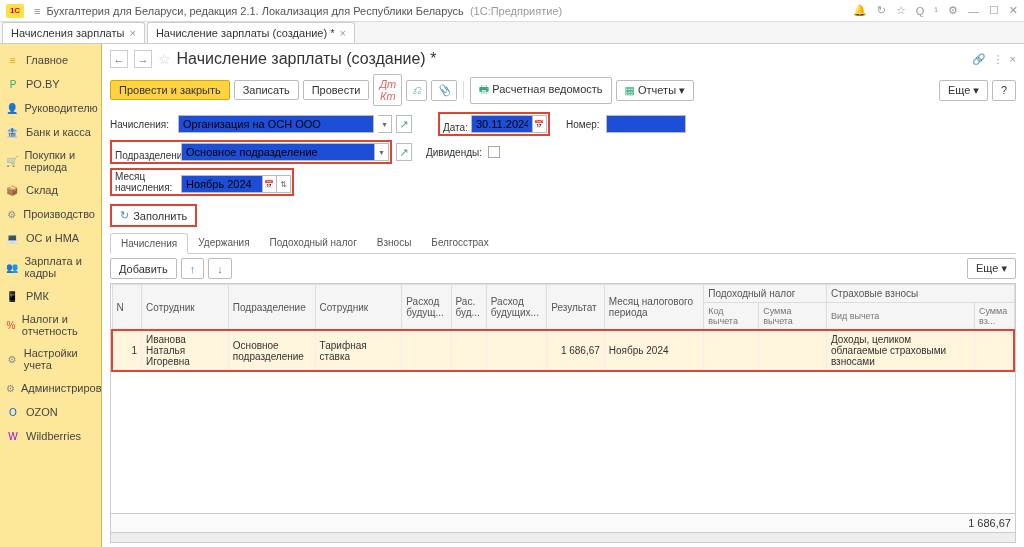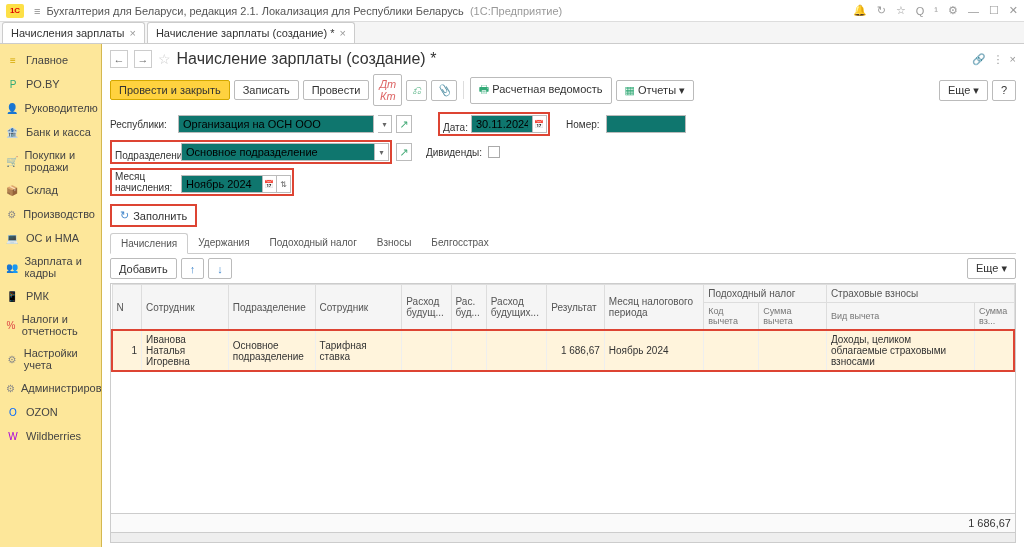--- a/index.html
+++ b/index.html
@@ -26,21 +26,21 @@
 .toolbar{display:flex;align-items:center;gap:4px;margin-bottom:6px;flex-wrap:wrap;}
 .btn{border:1px solid #bbb;background:#fff;padding:3px 8px;cursor:pointer;border-radius:2px;color:#333;}
 .btn-yellow{background:#ffd23f;border-color:#d4a800;}
 .btn-ico{padding:3px 5px;color:#4a7;font-style:italic;}
 .sep{width:1px;height:18px;background:#ddd;margin:0 2px;}
 .more-box{margin-left:auto;display:flex;gap:4px;}
 .form-rows{display:flex;flex-direction:column;gap:4px;margin-bottom:6px;}
 .frow{display:flex;align-items:center;gap:4px;}
 .lbl{width:64px;color:#333;font-size:10px;}
 .lbl-w{width:68px;}
-.input{border:1px solid #bbb;padding:2px 4px;background:#0f766e;height:18px;}
+.input{border:1px solid #bbb;padding:2px 4px;background:#1d4ed8;height:18px;}
 .red-box{border:2px solid #d43;padding:1px;display:flex;align-items:flex-end;}
 .red-box .lbl{padding-left:2px;}
 .drop-btn{width:14px;height:18px;border:1px solid #bbb;border-left:none;background:#fff;display:flex;align-items:center;justify-content:center;font-size:8px;color:#666;cursor:pointer;}
 .link-btn{width:16px;height:18px;border:1px solid #bbb;background:#fff;display:flex;align-items:center;justify-content:center;color:#4a7;cursor:pointer;}
 .fill-btn{border:2px solid #d43;display:inline-flex;}
 .fill-btn .btn{border:none;display:flex;align-items:center;gap:4px;}
 .subtabs{display:flex;border-bottom:1px solid #ccc;margin-bottom:4px;}
 .subtab{padding:4px 10px;color:#555;cursor:pointer;font-size:10px;}
 .subtab.active{border:1px solid #ccc;border-bottom:1px solid #fff;background:#fff;margin-bottom:-1px;border-radius:3px 3px 0 0;}
 .table-tools{display:flex;gap:4px;margin-bottom:4px;}
@@ -102,21 +102,21 @@
       <div class="nav-item">
         <span class="ico" style="color:#888">👤</span>
         <span>Руководителю</span>
       </div>
       <div class="nav-item">
         <span class="ico" style="color:#3a7">🏦</span>
         <span>Банк и касса</span>
       </div>
       <div class="nav-item">
         <span class="ico" style="color:#3a7">🛒</span>
-        <span>Покупки и продажи</span>
+        <span>Покупки и периода</span>
       </div>
       <div class="nav-item">
         <span class="ico" style="color:#888">📦</span>
         <span>Склад</span>
       </div>
       <div class="nav-item">
         <span class="ico" style="color:#888">⚙</span>
         <span>Производство</span>
       </div>
       <div class="nav-item">
@@ -177,21 +177,21 @@
       <button class="btn"><span class="green">🖶</span> <span>Расчетная ведомость</span></button>
       <button class="btn"><span class="green">▦</span> <span>Отчеты</span> ▾</button>
       <div class="more-box">
         <button class="btn"><span>Еще</span> ▾</button>
         <button class="btn">?</button>
       </div>
     </div>
 
     <div class="form-rows">
       <div class="frow">
-        <span class="lbl">Республики:</span>
+        <span class="lbl">Начисления:</span>
         <input class="input" style="width: 196px;" value="Организация на ОСН ООО">
         <span class="drop-btn">▾</span>
         <span class="link-btn">↗</span>
         <span style="width:18px"></span>
         <span class="red-box">
           <span class="lbl" style="width:30px">Дата:</span>
           <input class="input" style="width: 62px; border: 1px solid rgb(187, 187, 187);" value="30.11.2024">
           <span class="drop-btn">📅</span>
         </span>
         <span style="width:8px"></span>

